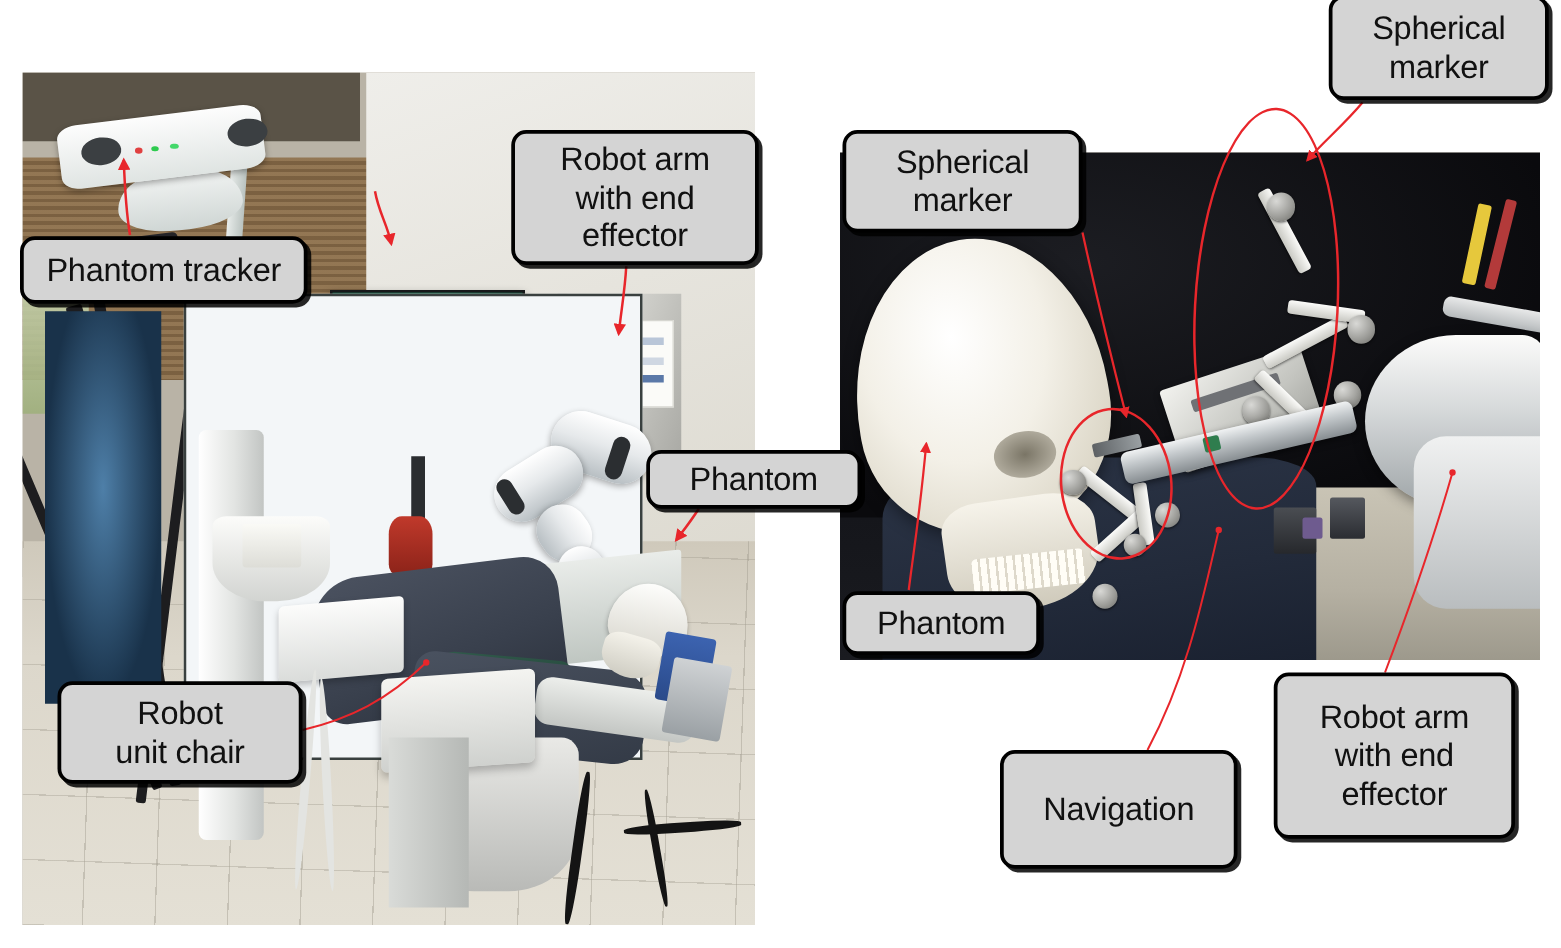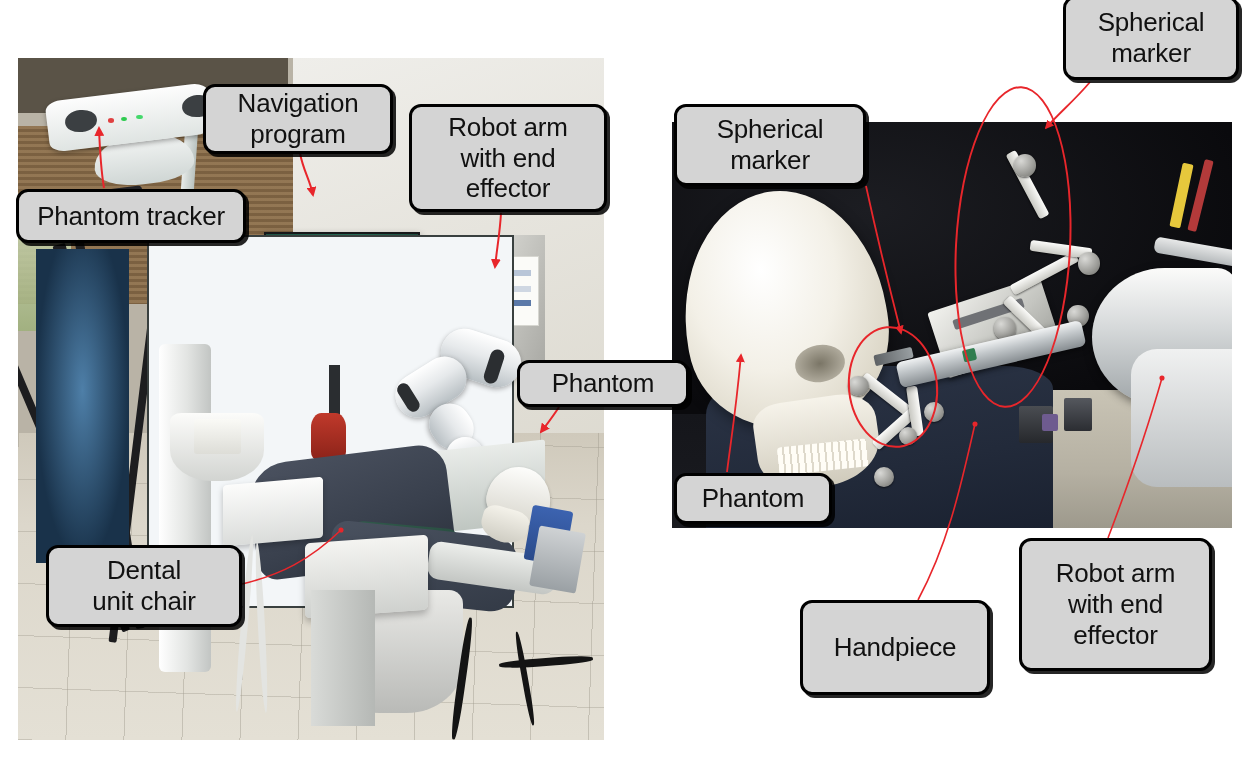--- a/index.html
+++ b/index.html
@@ -649,41 +649,39 @@
 
     <path d="M 866 186 C 880 250, 890 290, 901 333" stroke="#e8262b" stroke-width="1.8" fill="none" marker-end="url(#arrow-red)"></path>
 
     <path d="M 727 472 C 731 440, 736 410, 741 355" stroke="#e8262b" stroke-width="1.8" fill="none" marker-end="url(#arrow-red)"></path>
 
     <path d="M 918 600 C 950 540, 962 480, 975 424" stroke="#e8262b" stroke-width="1.6" fill="none" marker-end="url(#dot-red)"></path>
 
     <path d="M 1108 538 C 1130 480, 1150 420, 1162 378" stroke="#e8262b" stroke-width="1.6" fill="none" marker-end="url(#dot-red)"></path>
   </svg>
 
-  <div class="callout" id="callout-navigation-program">Navigation
-program</div>
 
   <div class="callout" id="callout-optical-tracker">Phantom tracker</div>
 
   <div class="callout" id="callout-robot-arm-left">Robot arm
 with end
 effector</div>
 
   <div class="callout" id="callout-phantom-left">Phantom</div>
 
-  <div class="callout" id="callout-dental-unit-chair">Dental
+  <div class="callout" id="callout-dental-unit-chair">Robot
 unit chair</div>
 
   <div class="callout" id="callout-spherical-marker-top">Spherical
 marker</div>
 
   <div class="callout" id="callout-spherical-marker-left">Spherical
 marker</div>
 
   <div class="callout" id="callout-phantom-right">Phantom</div>
 
-  <div class="callout" id="callout-handpiece">Handpiece</div>
+  <div class="callout" id="callout-handpiece">Navigation</div>
 
   <div class="callout" id="callout-robot-arm-right">Robot arm
 with end
 effector</div>
 
 </div>
 
 </body></html>

